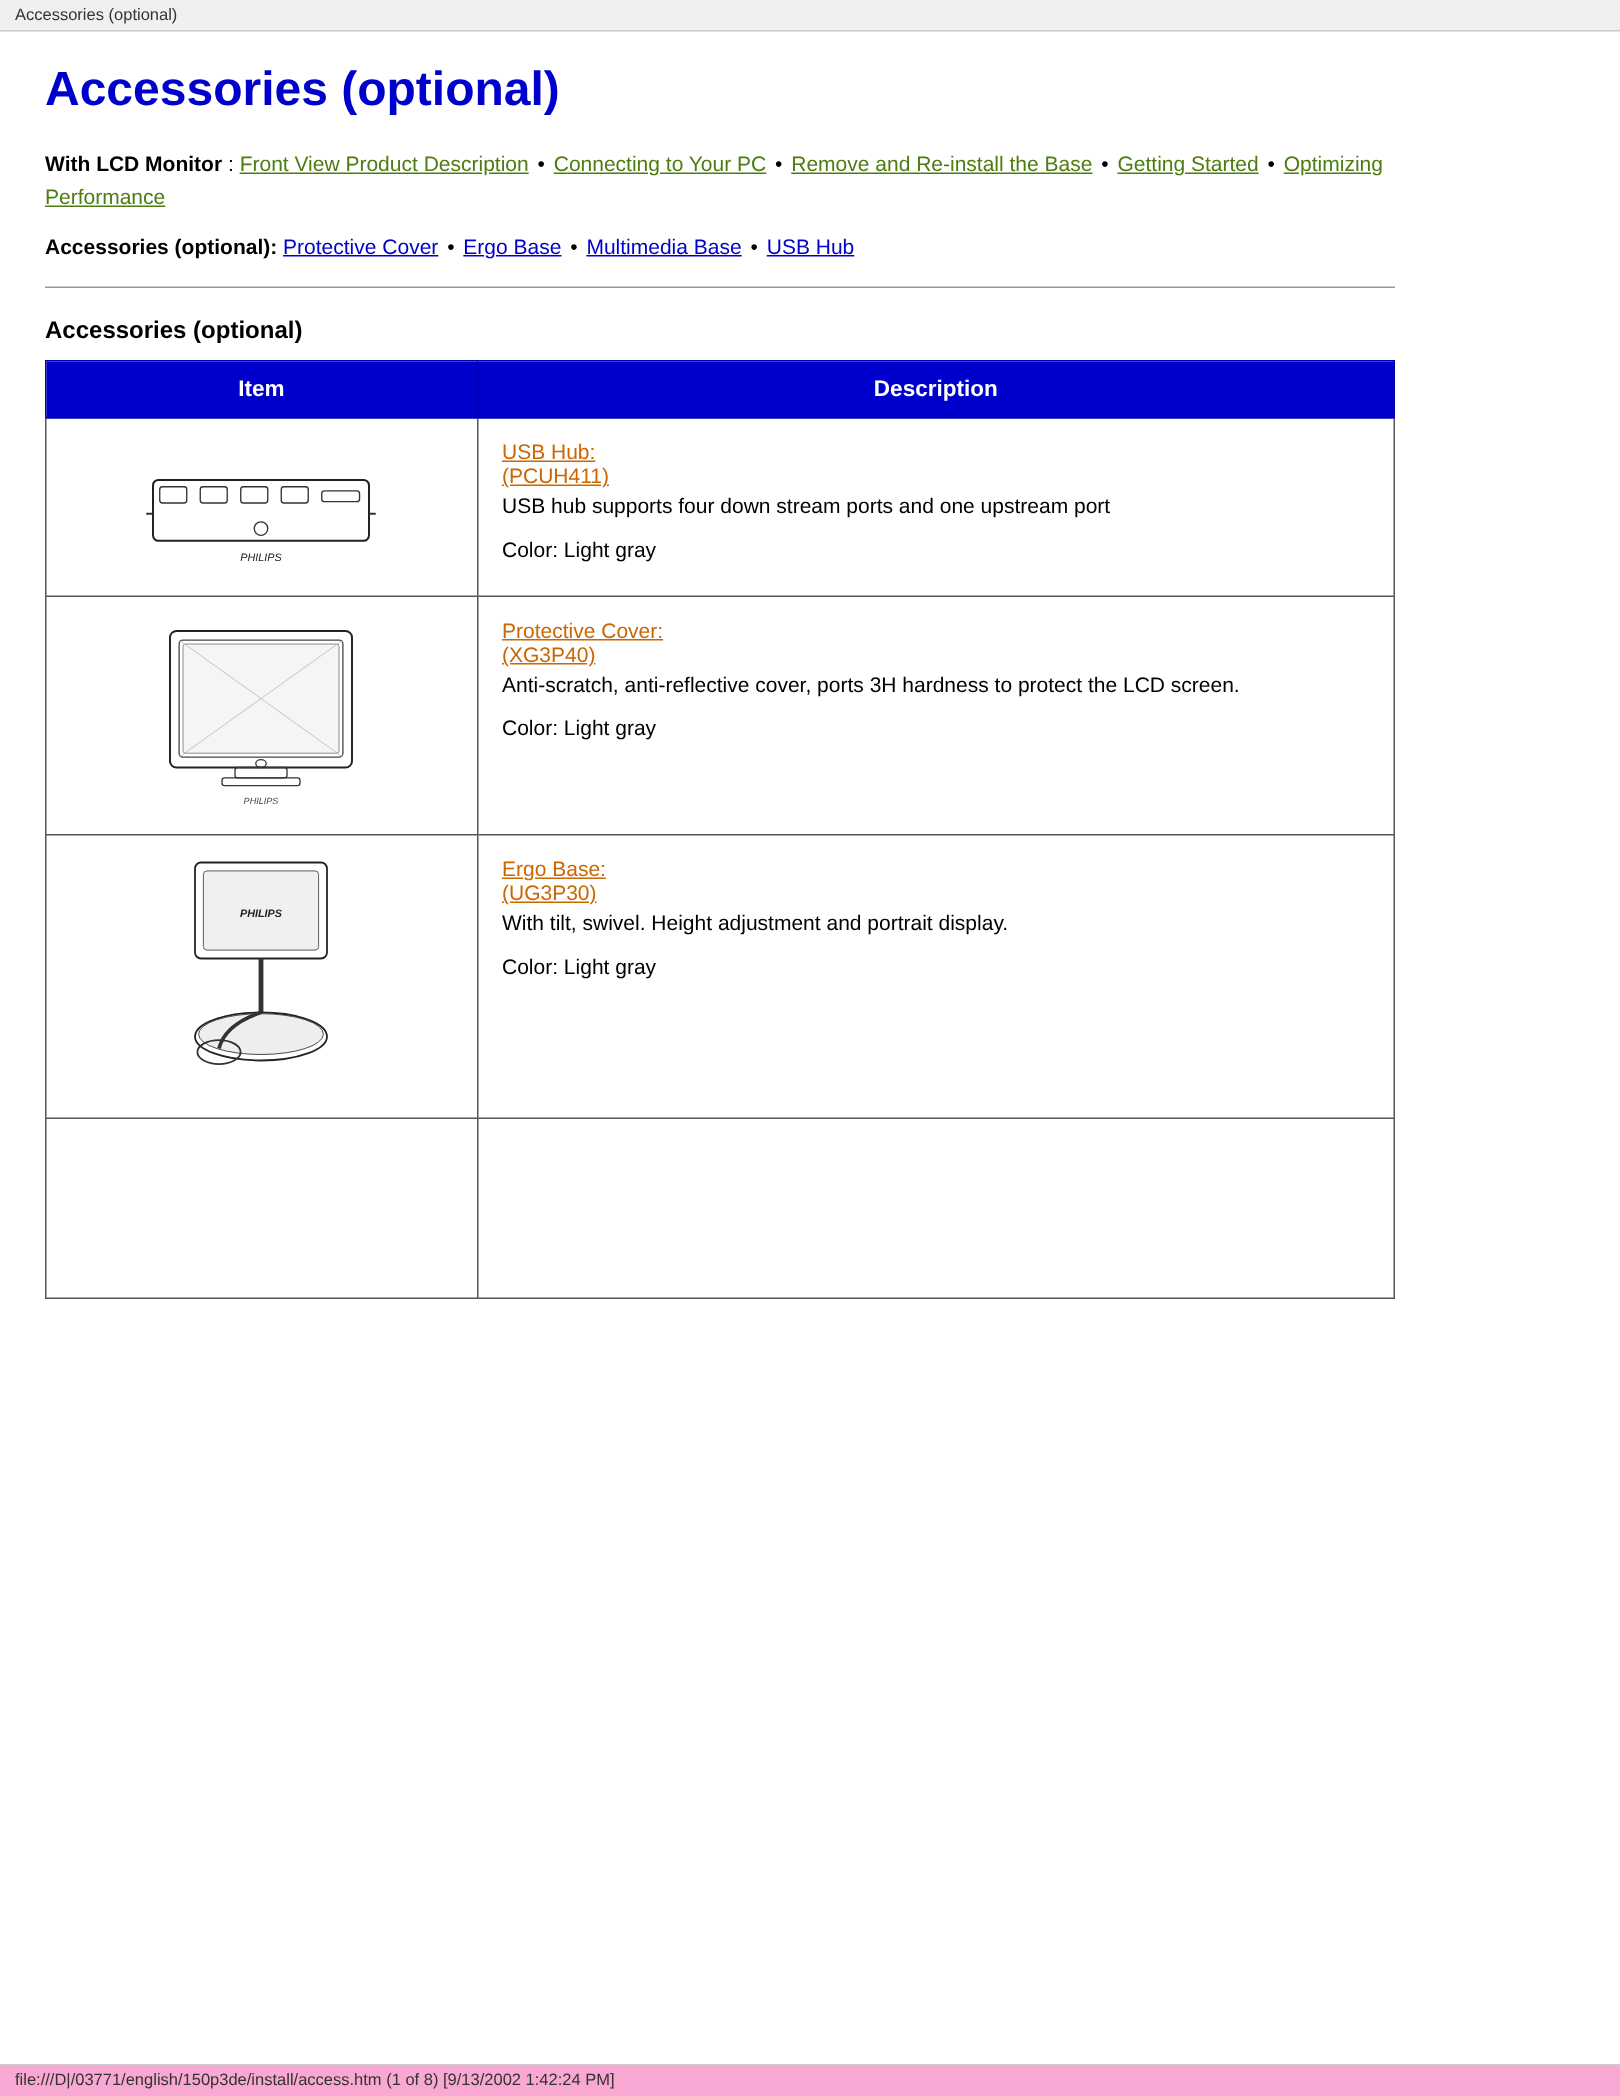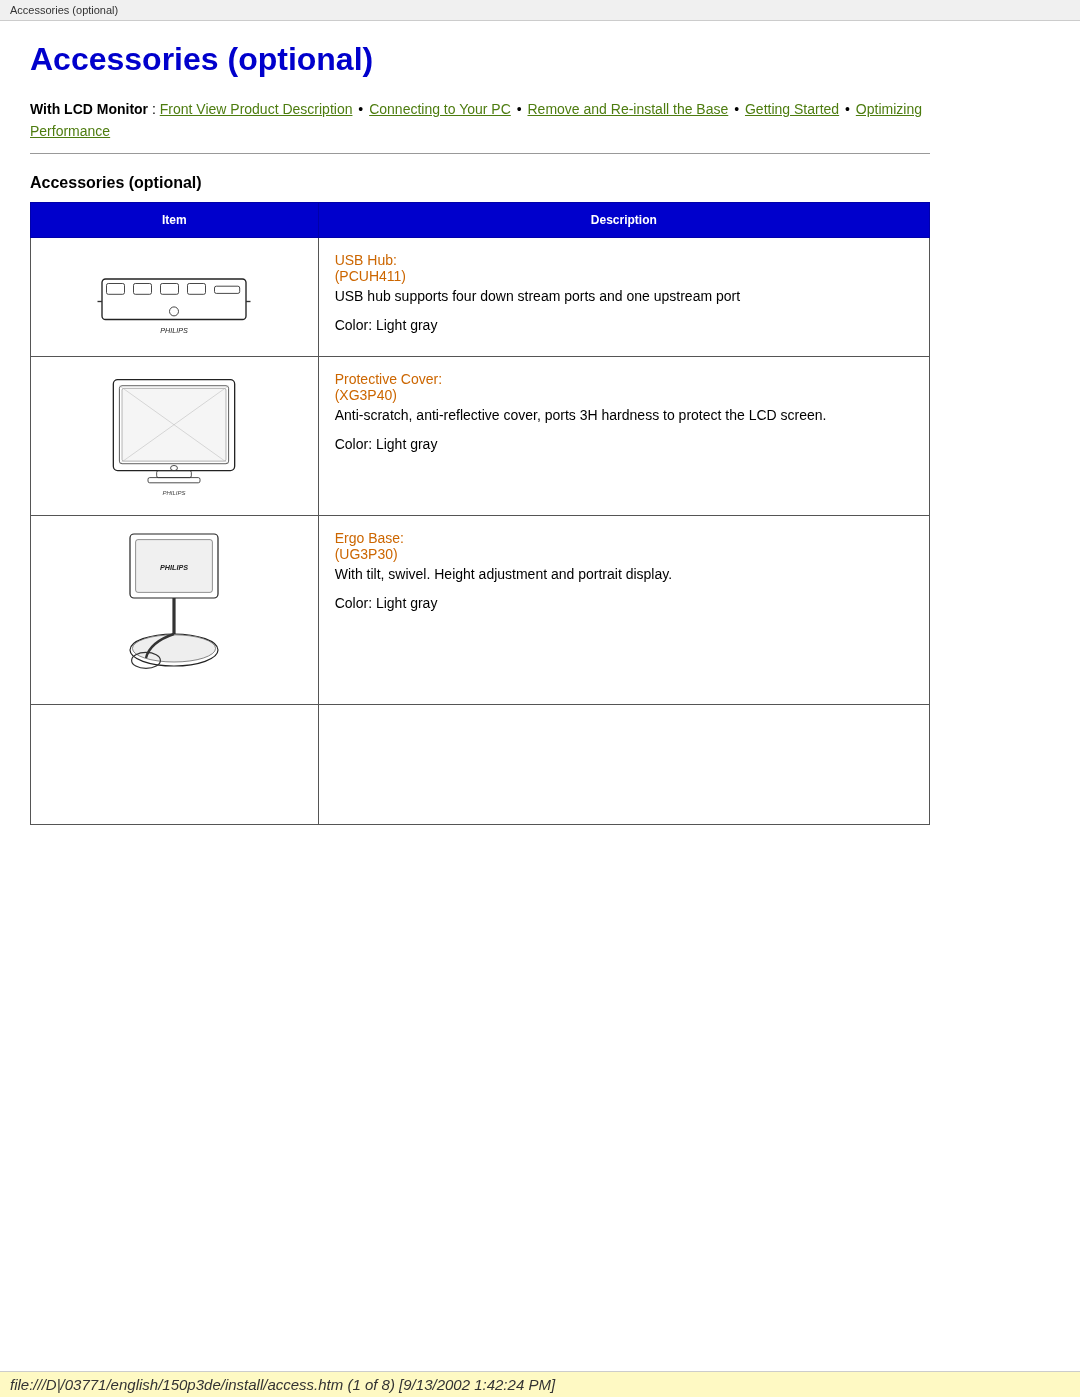--- a/index.html
+++ b/index.html
@@ -68,21 +68,21 @@
     }
     table.accessories-table {
       width: 100%;
       border-collapse: collapse;
       border: 1px solid #555;
     }
     table.accessories-table th {
       background-color: #0000cc;
       color: #fff;
       font-weight: bold;
-      font-size: 12px;
+      font-size: 15px;
       padding: 10px 14px;
       border: 1px solid #0000aa;
     }
     table.accessories-table th.item-col {
       width: 32%;
     }
     table.accessories-table th.desc-col {
       width: 68%;
     }
     table.accessories-table td {
@@ -109,43 +109,43 @@
     .product-img-ergo {
       width: 160px;
       height: 160px;
       display: block;
       margin: 0 auto;
     }
     .desc-title {
       color: #cc6600;
       font-weight: normal;
       margin-bottom: 2px;
+      text-decoration: underline;
     }
     .desc-body {
       color: #000;
       margin-bottom: 10px;
       line-height: 1.5;
     }
     .desc-color {
       color: #000;
     }
     .empty-row td {
       height: 120px;
     }
     .status-bar {
       position: fixed;
       bottom: 0;
       left: 0;
       right: 0;
-      background: #fef9c3;
+      background: #f9a8d4;
       border-top: 1px solid #ccc;
-      font-size: 15px;
+      font-size: 11px;
       color: #333;
       padding: 4px 10px;
-      font-style: italic;
     }
   </style>
 </head>
 <body>
 
 <div class="browser-bar">
   <span>Accessories (optional)</span>
 </div>
 
 <div class="content">
@@ -158,20 +158,31 @@
     <span class="sep"> • </span>
     <a href="#">Connecting to Your PC</a>
     <span class="sep"> • </span>
     <a href="#">Remove and Re-install the Base</a>
     <span class="sep"> • </span>
     <a href="#">Getting Started</a>
     <span class="sep"> • </span>
     <a href="#">Optimizing Performance</a>
   </div>
 
+  <div class="accessories-nav">
+    <strong>Accessories (optional):</strong>
+    <span> </span>
+    <a href="#">Protective Cover</a>
+    <span class="sep"> • </span>
+    <a href="#">Ergo Base</a>
+    <span class="sep"> • </span>
+    <a href="#">Multimedia Base</a>
+    <span class="sep"> • </span>
+    <a href="#">USB Hub</a>
+  </div>
 
   <hr class="divider">
 
   <h2 class="section-title">Accessories (optional)</h2>
 
 
   <table class="accessories-table">
     <thead>
       <tr>
         <th class="item-col">Item</th>

